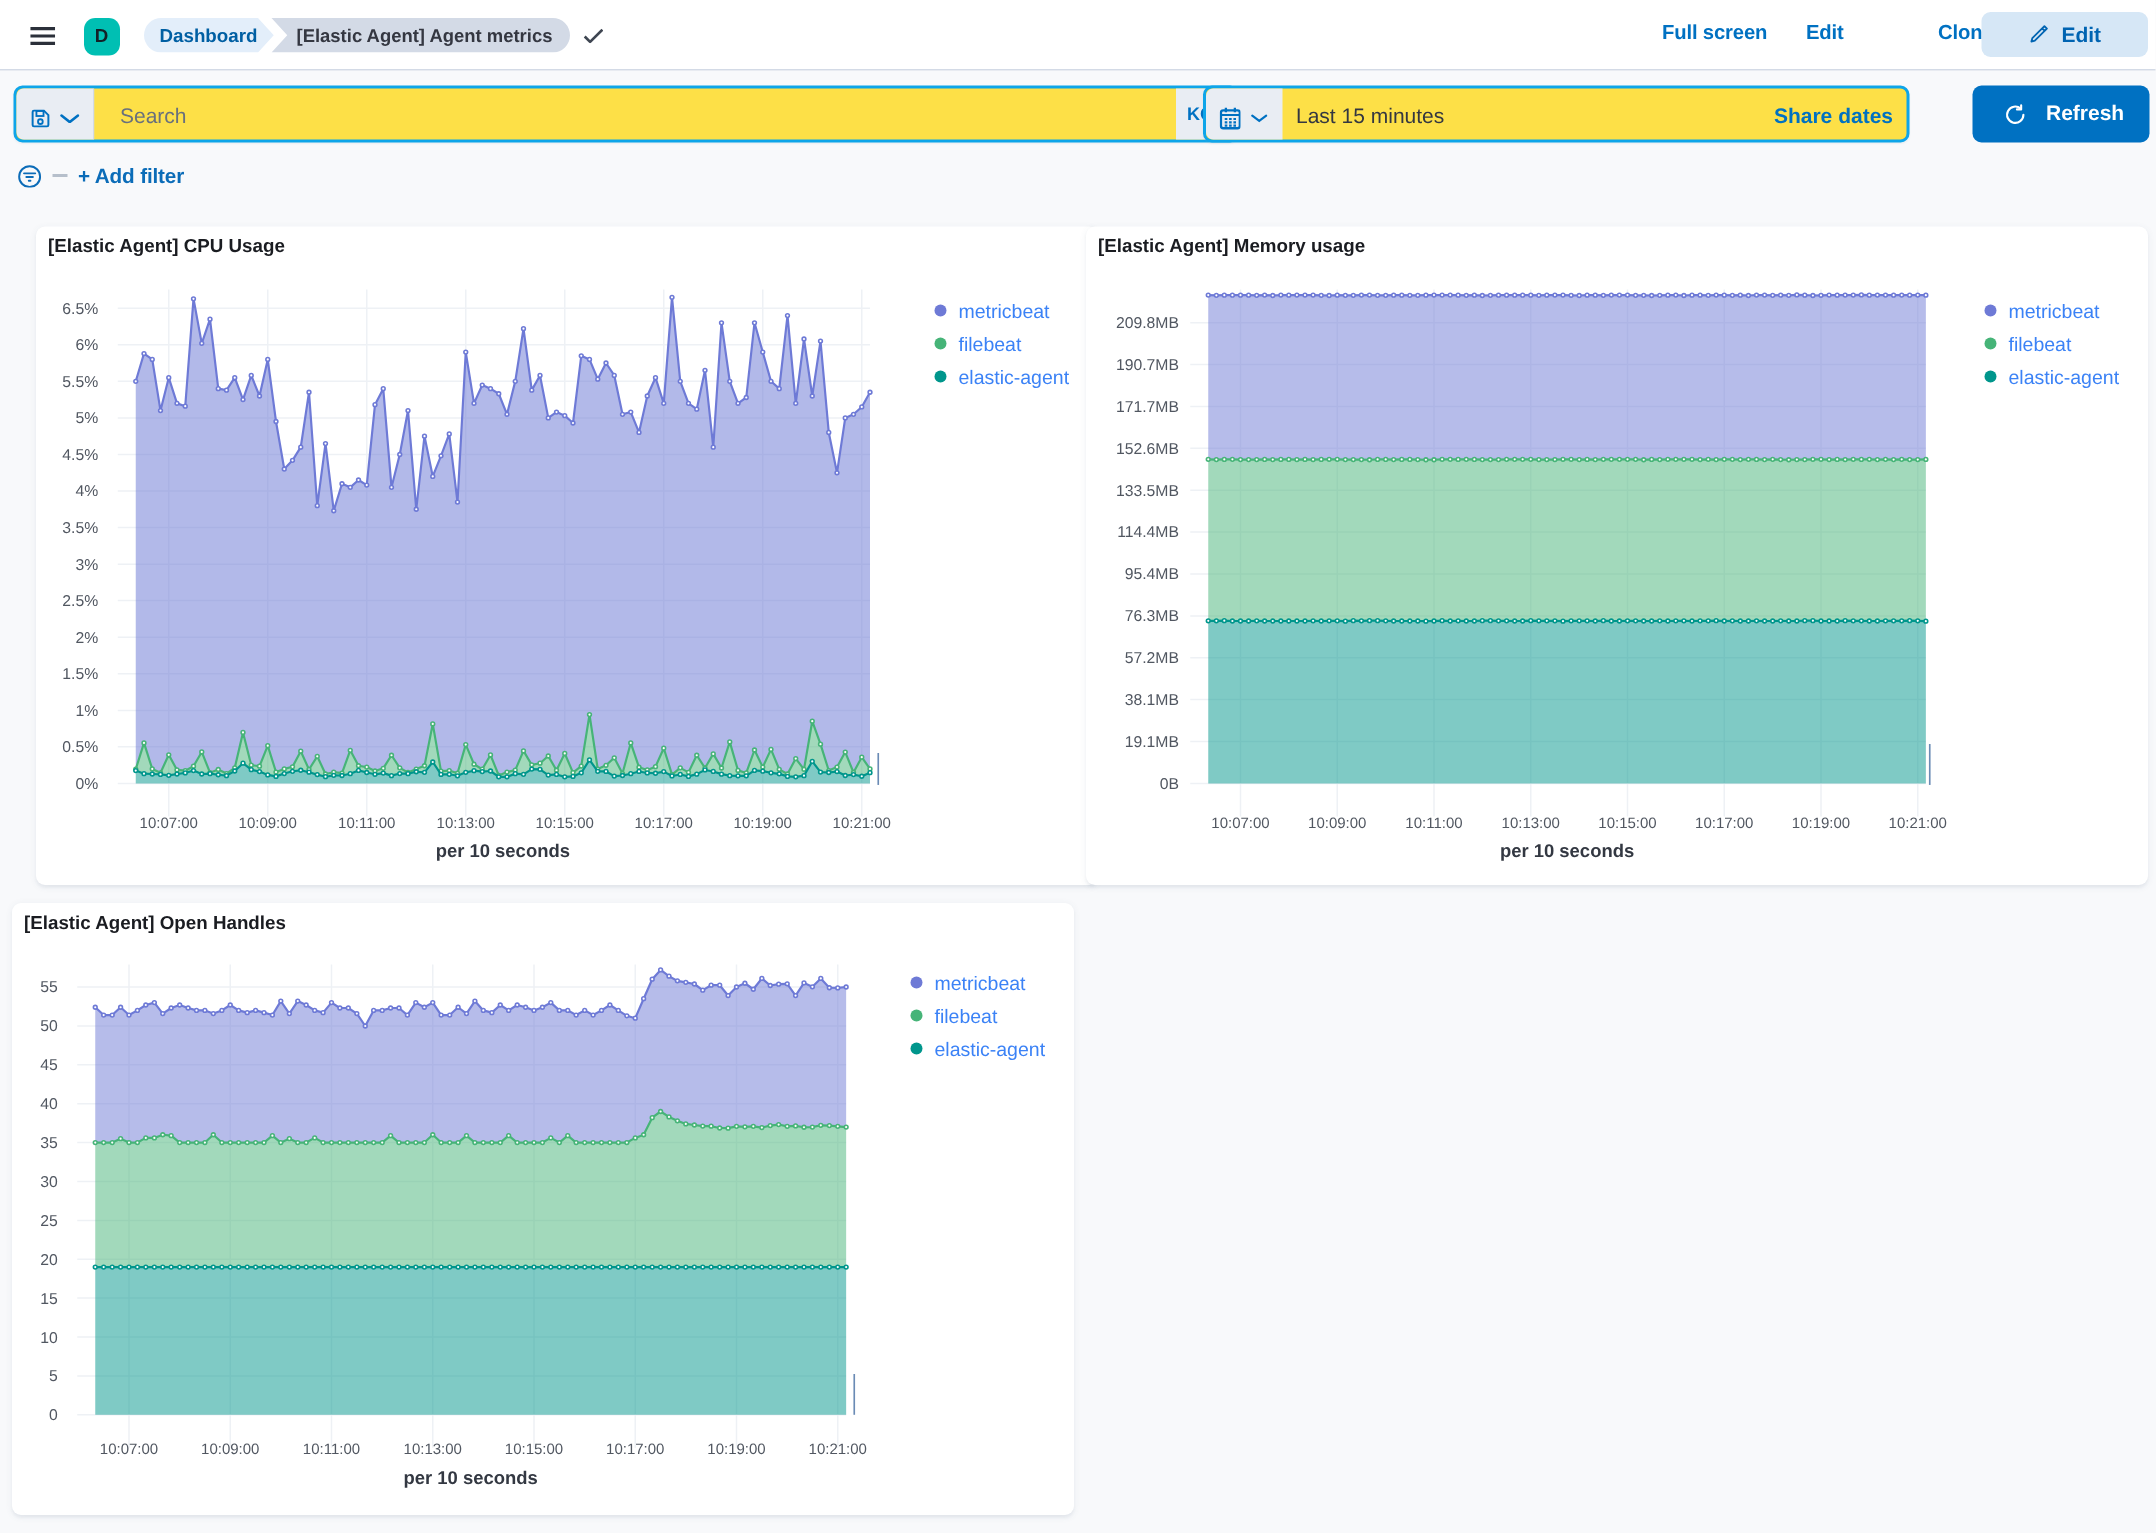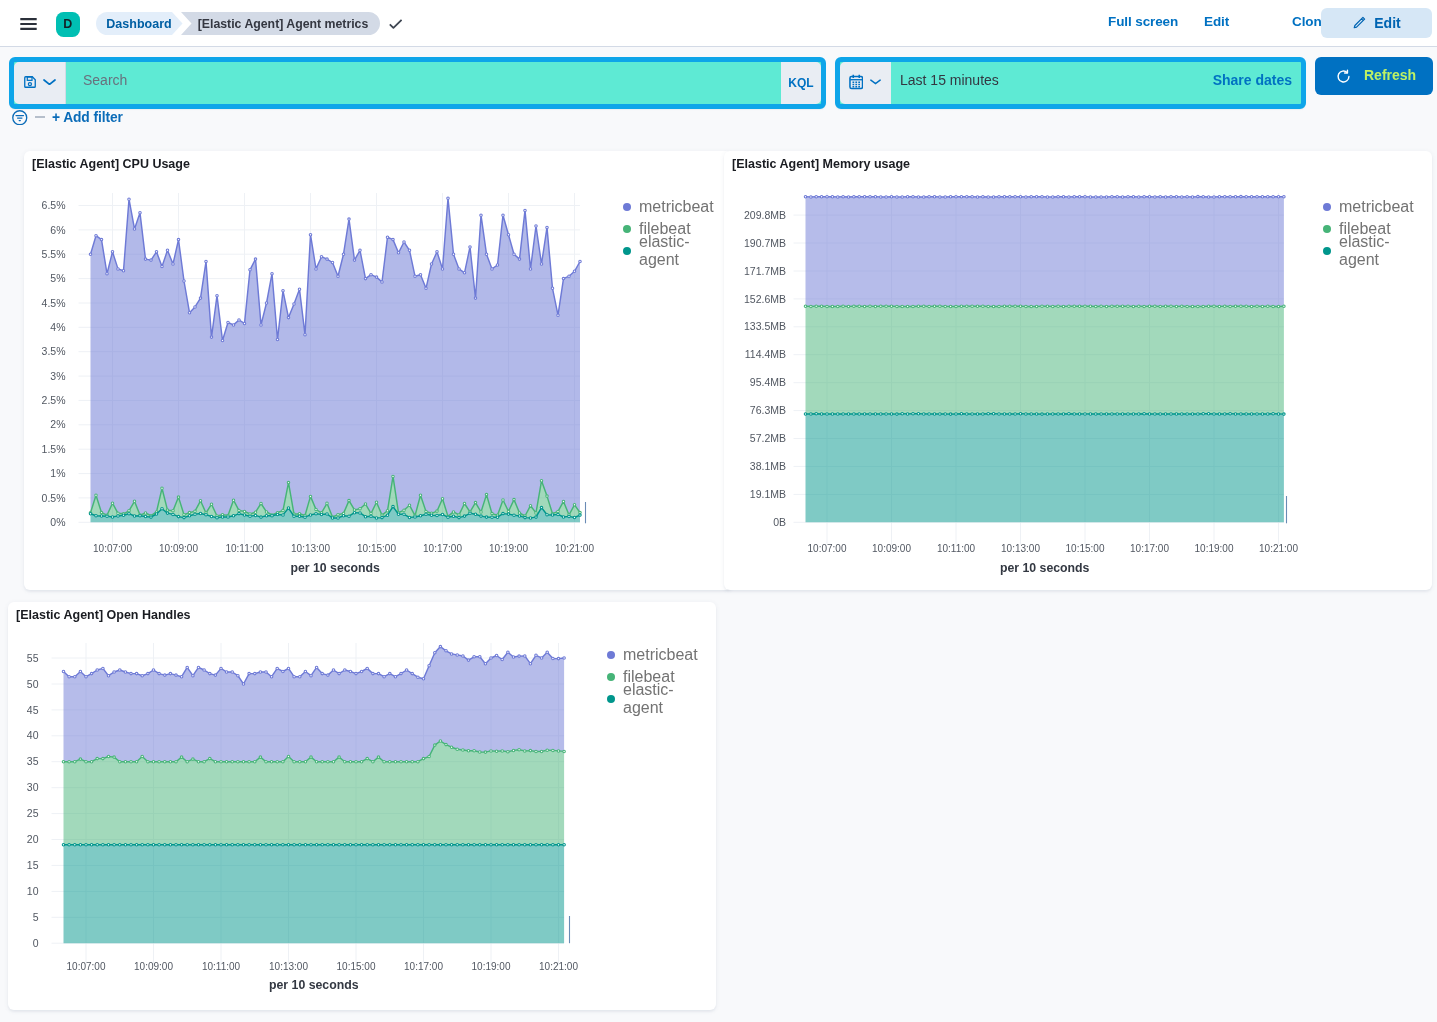--- a/index.html
+++ b/index.html
@@ -1,28 +1,28 @@
 <!DOCTYPE html>
 <html><head>
 <meta charset="utf-8">
 <style>
 * { margin:0; padding:0; box-sizing:border-box; }
 html,body { width:1437px; height:1022px; font-family:"Liberation Sans",sans-serif; background:#f8f9fb; overflow:hidden; }
 .abs { position:absolute; }
 #header { position:absolute; left:0; top:0; width:1437px; height:47px; background:#fff; border-bottom:1px solid #d3dae6; }
 .hlink { position:absolute; top:14px; font-size:13.5px; font-weight:600; color:#0071c2; letter-spacing:-0.1px;}
 #editbtn { position:absolute; left:1321px; top:8px; width:111px; height:30px; background:#d6e7f6; border-radius:6px; color:#0064b2; font-size:14px; font-weight:600; text-align:center; line-height:30px; }
-.input { position:absolute; top:57px; height:52px; background:#5eead4; border:5px solid #0ea5e9; border-radius:6px; box-shadow:0 1px 1px rgba(152,162,179,0.1); }
+.input { position:absolute; top:57px; height:38px; background:#fde047; border:2px solid #0ea5e9; border-radius:6px; box-shadow:0 1px 1px rgba(152,162,179,0.1); }
 .inseg { position:absolute; top:0; bottom:0; background:#e9edf3; }
 .panel { position:absolute; background:#fff; border-radius:6px; box-shadow:0 1px 5px rgba(68,83,110,0.08), 0 2px 2px rgba(68,83,110,0.05); }
 .ptitle { position:absolute; left:8px; top:6px; font-size:12.5px; font-weight:bold; color:#1a1c21; letter-spacing:0; }
 .legend { position:absolute; left:599px; width:105px; }
 .lrow { position:absolute; left:0; height:22px; display:flex; align-items:center; }
 .ldot { width:8px; height:8px; border-radius:50%; margin-right:8px; flex:none; }
-.ltxt { font-size:16px; color:#737373; }
+.ltxt { font-size:13px; color:#3b82f6; }
 </style>
 </head>
 <body>
 
 <div id="header">
   <svg class="abs" style="left:19.5px;top:17.8px" width="17" height="12" viewBox="0 0 17 12">
       <path d="M0.3 1.1h16.4M0.3 6h16.4M0.3 10.9h16.4" stroke="#2b303a" stroke-width="2.1"></path>
     </svg>
   <div class="abs" style="left:55.5px;top:12px;width:24.5px;height:24.5px;background:#00bfb3;border-radius:7.5px;color:#132027;font-size:12.5px;font-weight:bold;text-align:center;line-height:24.5px;">D</div>
   <svg class="abs" style="left:96px;top:12px" width="300" height="23" viewBox="0 0 300 23">
@@ -49,36 +49,36 @@
         <rect x="4.9" y="2.3" width="5.4" height="3.8" fill="none" stroke="#0071c2" stroke-width="1.4"></rect>
         <circle cx="7.9" cy="10.4" r="1.8" fill="none" stroke="#0071c2" stroke-width="1.4"></circle>
       </svg>
     <svg class="abs" style="left:29px;top:16.5px" width="13" height="6.5" viewBox="0 0 13 6.5">
         <path d="M1 1 L6.5 5.4 L12 1" fill="none" stroke="#0071c2" stroke-width="1.7" stroke-linecap="round"></path>
       </svg>
   </div>
   <div class="abs" style="left:69px;top:10px;font-size:14px;color:#69707d;">Search</div>
   <div class="inseg" style="right:0;width:40px;border-radius:0 5px 5px 0;display:flex;align-items:center;justify-content:center;font-size:12px;font-weight:bold;color:#0071c2;">KQL</div>
 </div>
-<div class="input" style="left:835px;width:471px;">
+<div class="input" style="left:802px;width:471px;">
   <div class="inseg" style="left:0;width:51px;border-radius:5px 0 0 5px;">
     <svg class="abs" style="left:8.5px;top:12px" width="14.5" height="15.5" viewBox="0 0 15 16">
         <rect x="1" y="2.6" width="13" height="12.4" rx="1.6" fill="none" stroke="#0071c2" stroke-width="1.6"></rect>
         <path d="M4.4 0.8v3.2M10.6 0.8v3.2" stroke="#0071c2" stroke-width="1.6"></path>
         <path d="M1.2 5.9h12.6" stroke="#0071c2" stroke-width="1.4"></path>
         <path d="M3.6 8.6h1.8M6.6 8.6h1.8M9.6 8.6h1.8M3.6 10.9h1.8M6.6 10.9h1.8M9.6 10.9h1.8M3.6 13.2h1.8M6.6 13.2h1.8M9.6 13.2h1.8" stroke="#0071c2" stroke-width="1.5"></path>
       </svg>
     <svg class="abs" style="left:30px;top:16.5px" width="11" height="6" viewBox="0 0 13 6.5">
         <path d="M1 1 L6.5 5.2 L12 1" fill="none" stroke="#0071c2" stroke-width="1.7" stroke-linecap="round"></path>
       </svg>
   </div>
   <div class="abs" style="left:60px;top:10px;font-size:14px;color:#343741;">Last 15 minutes</div>
   <div class="abs" style="right:9px;top:10px;font-size:14px;font-weight:600;color:#0071c2;">Share dates</div>
 </div>
-<div class="abs" style="left:1315px;top:57px;width:118px;height:38px;background:#0071c2;border-radius:6px;color:#bef264;">
+<div class="abs" style="left:1315px;top:57px;width:118px;height:38px;background:#0071c2;border-radius:6px;color:#ffffff;">
   <svg class="abs" style="left:21px;top:12px" width="15" height="15" viewBox="0 0 16 16">
       <path d="M13.8 8 A5.8 5.8 0 1 1 11.9 3.7" fill="none" stroke="#fff" stroke-width="1.5" stroke-linecap="round"></path>
       <path d="M12.2 1.2 v3 h-3" fill="none" stroke="#fff" stroke-width="1.5" stroke-linecap="round" stroke-linejoin="round"></path>
     </svg>
   <div class="abs" style="left:49px;top:10px;font-size:14px;font-weight:bold;">Refresh</div>
 </div>
 
 <svg class="abs" style="left:12.2px;top:109.5px" width="15.5" height="15.5" viewBox="0 0 20 20">
     <circle cx="10" cy="10" r="9" fill="none" stroke="#0c6cb8" stroke-width="1.7"></circle>
     <path d="M5.2 7.2h9.6M7.2 10.4h5.6M9.3 13.6h1.4" stroke="#0c6cb8" stroke-width="1.7" stroke-linecap="round"></path>

